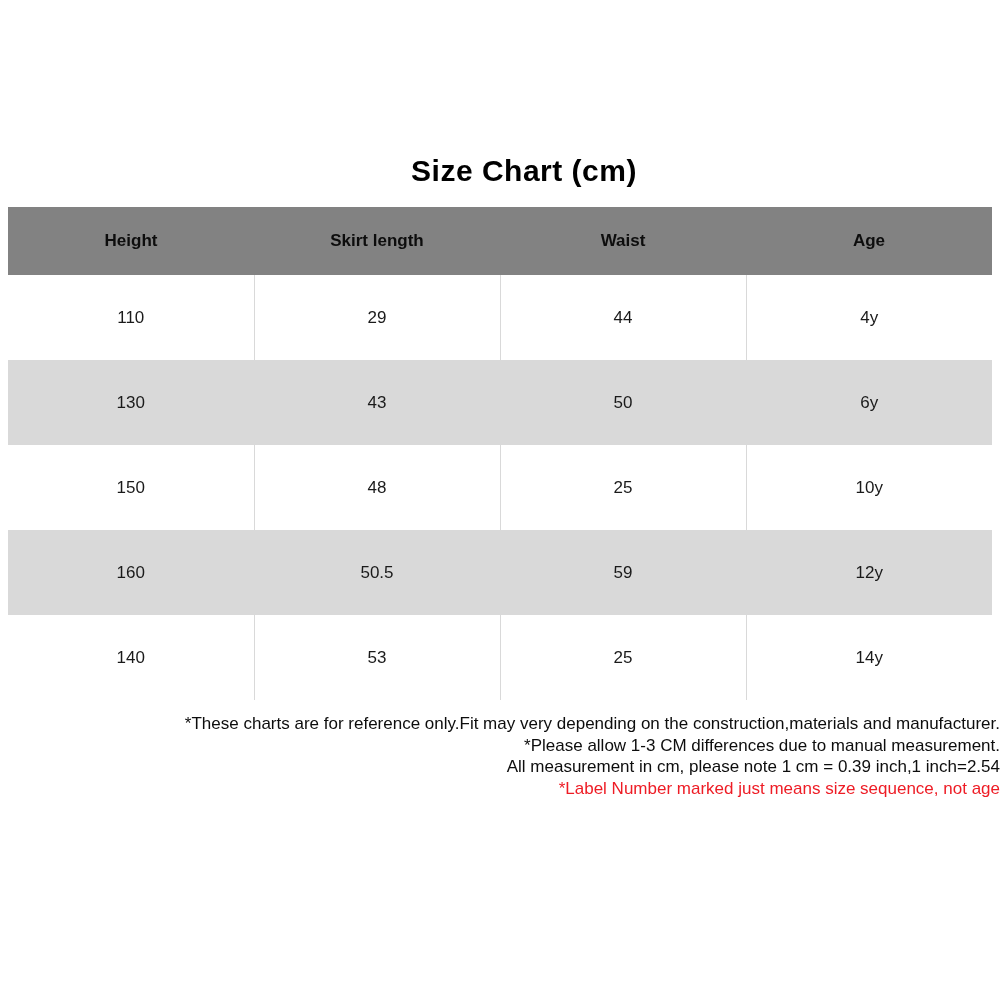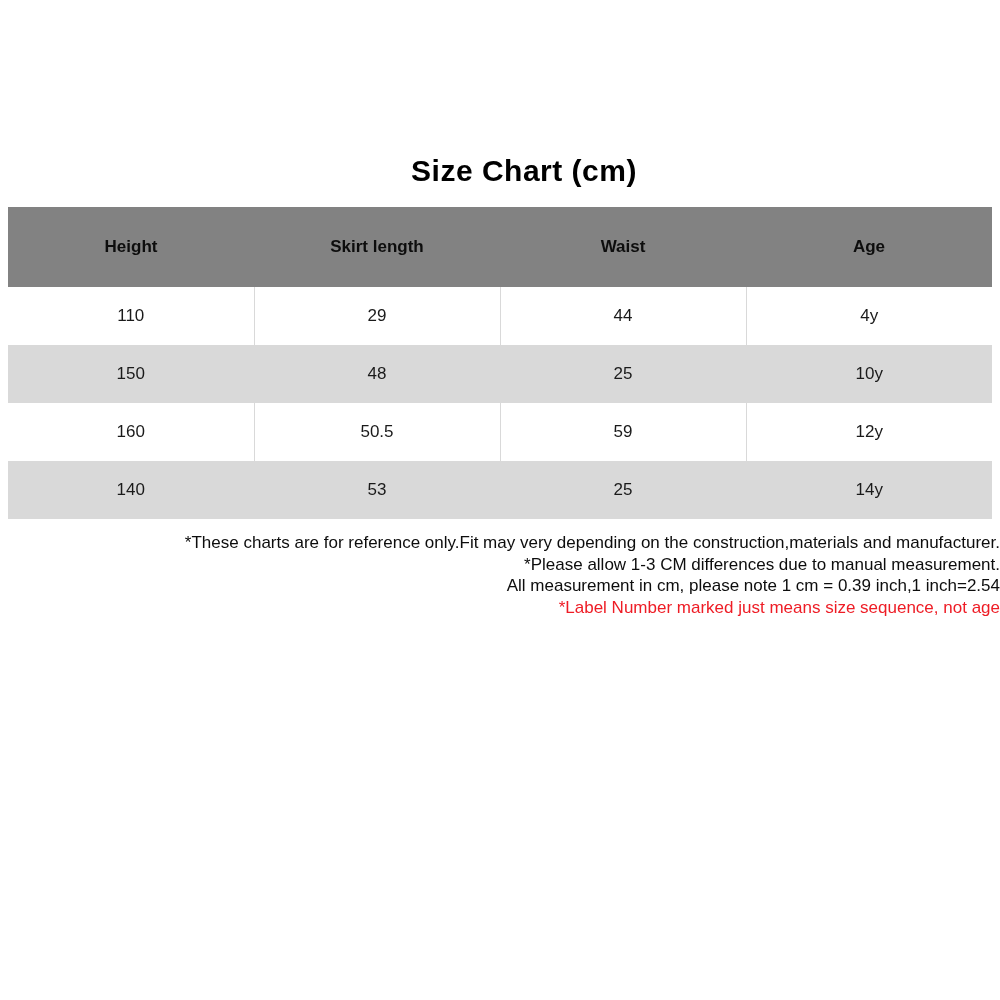--- a/index.html
+++ b/index.html
@@ -34,24 +34,24 @@
     table-layout: fixed;
   }
   .size-table th {
     background: #828282;
     height: 60px;
     font-size: 17px;
     font-weight: bold;
     color: #0d0d0d;
     text-align: center;
     vertical-align: middle;
-    padding: 10px;
+    padding: 4px;
   }
   .size-table td {
-    height: 58px;
+    height: 85px;
     font-size: 17px;
     color: #1a1a1a;
     text-align: center;
     vertical-align: middle;
     padding: 0;
   }
   .size-table td:not(:last-child) {
     border-right: 1px solid #d9d9d9;
   }
   .size-table tbody tr:nth-child(even) td {
@@ -88,20 +88,26 @@
       </tr>
     </thead>
     <tbody>
       <tr>
         <td>110</td>
         <td>29</td>
         <td>44</td>
         <td>4y</td>
       </tr>
       <tr>
+        <td>130</td>
+        <td>43</td>
+        <td>50</td>
+        <td>6y</td>
+      </tr>
+      <tr>
         <td>150</td>
         <td>48</td>
         <td>25</td>
         <td>10y</td>
       </tr>
       <tr>
         <td>160</td>
         <td>50.5</td>
         <td>59</td>
         <td>12y</td>

